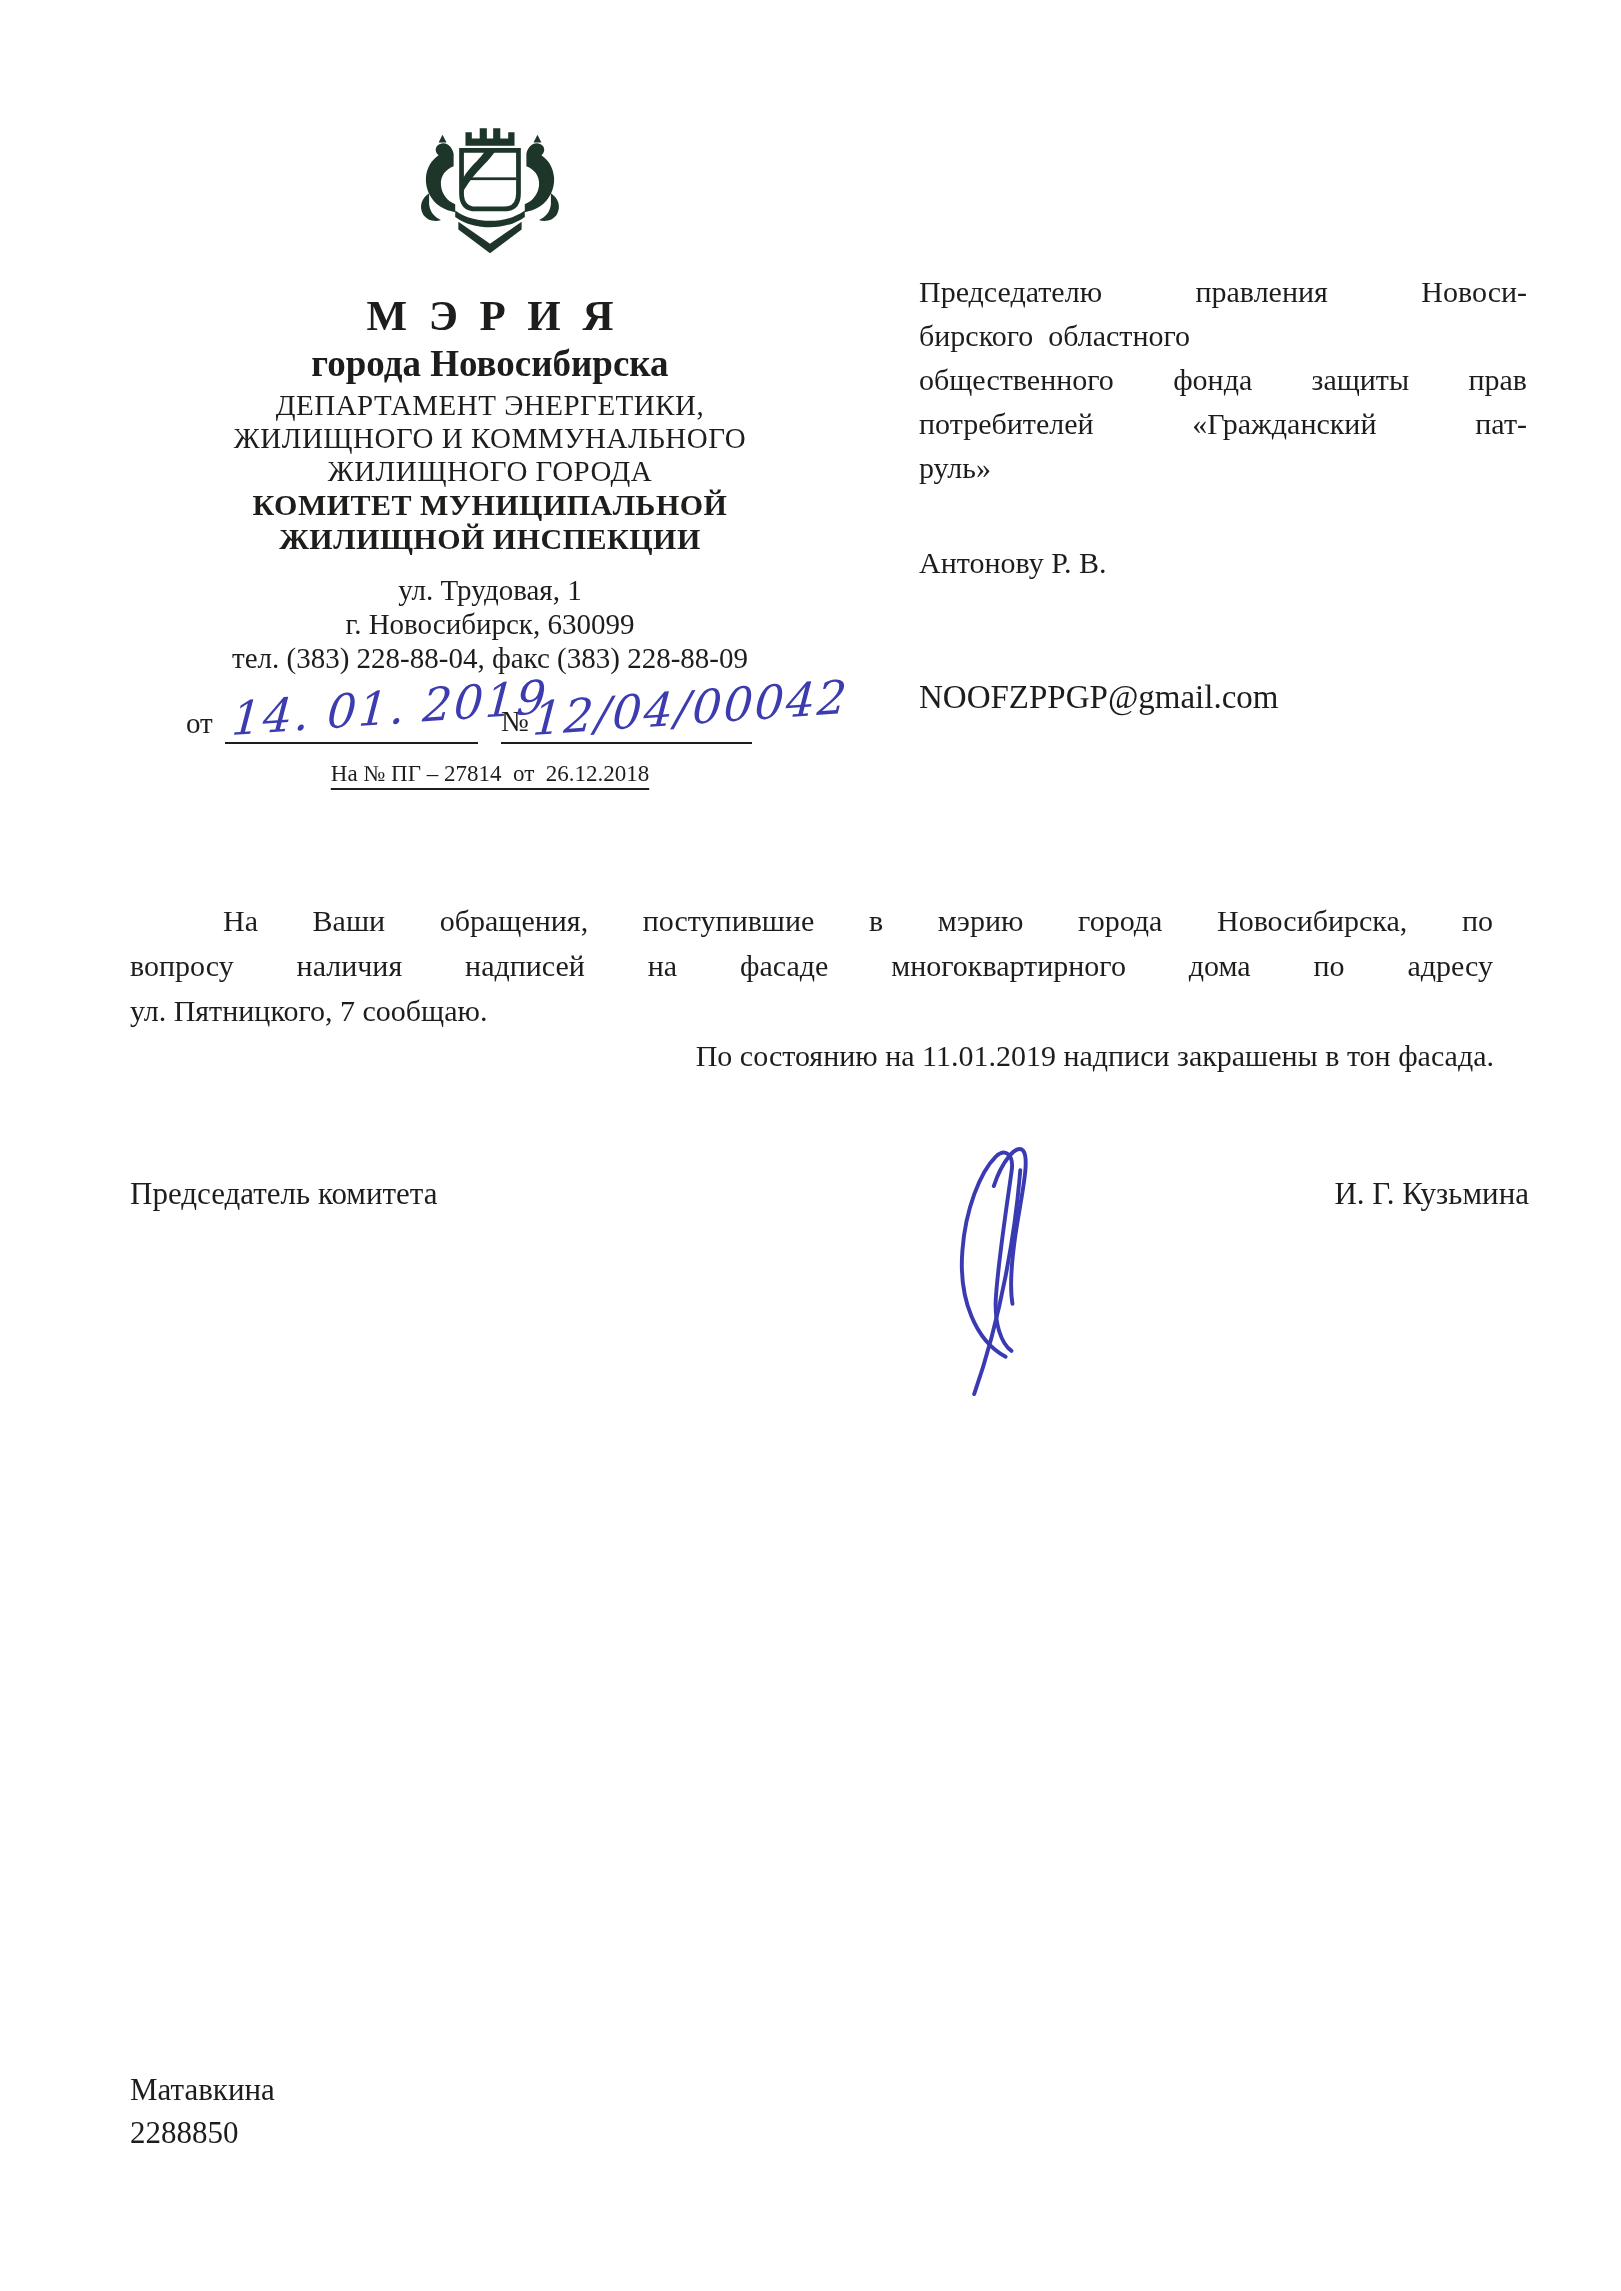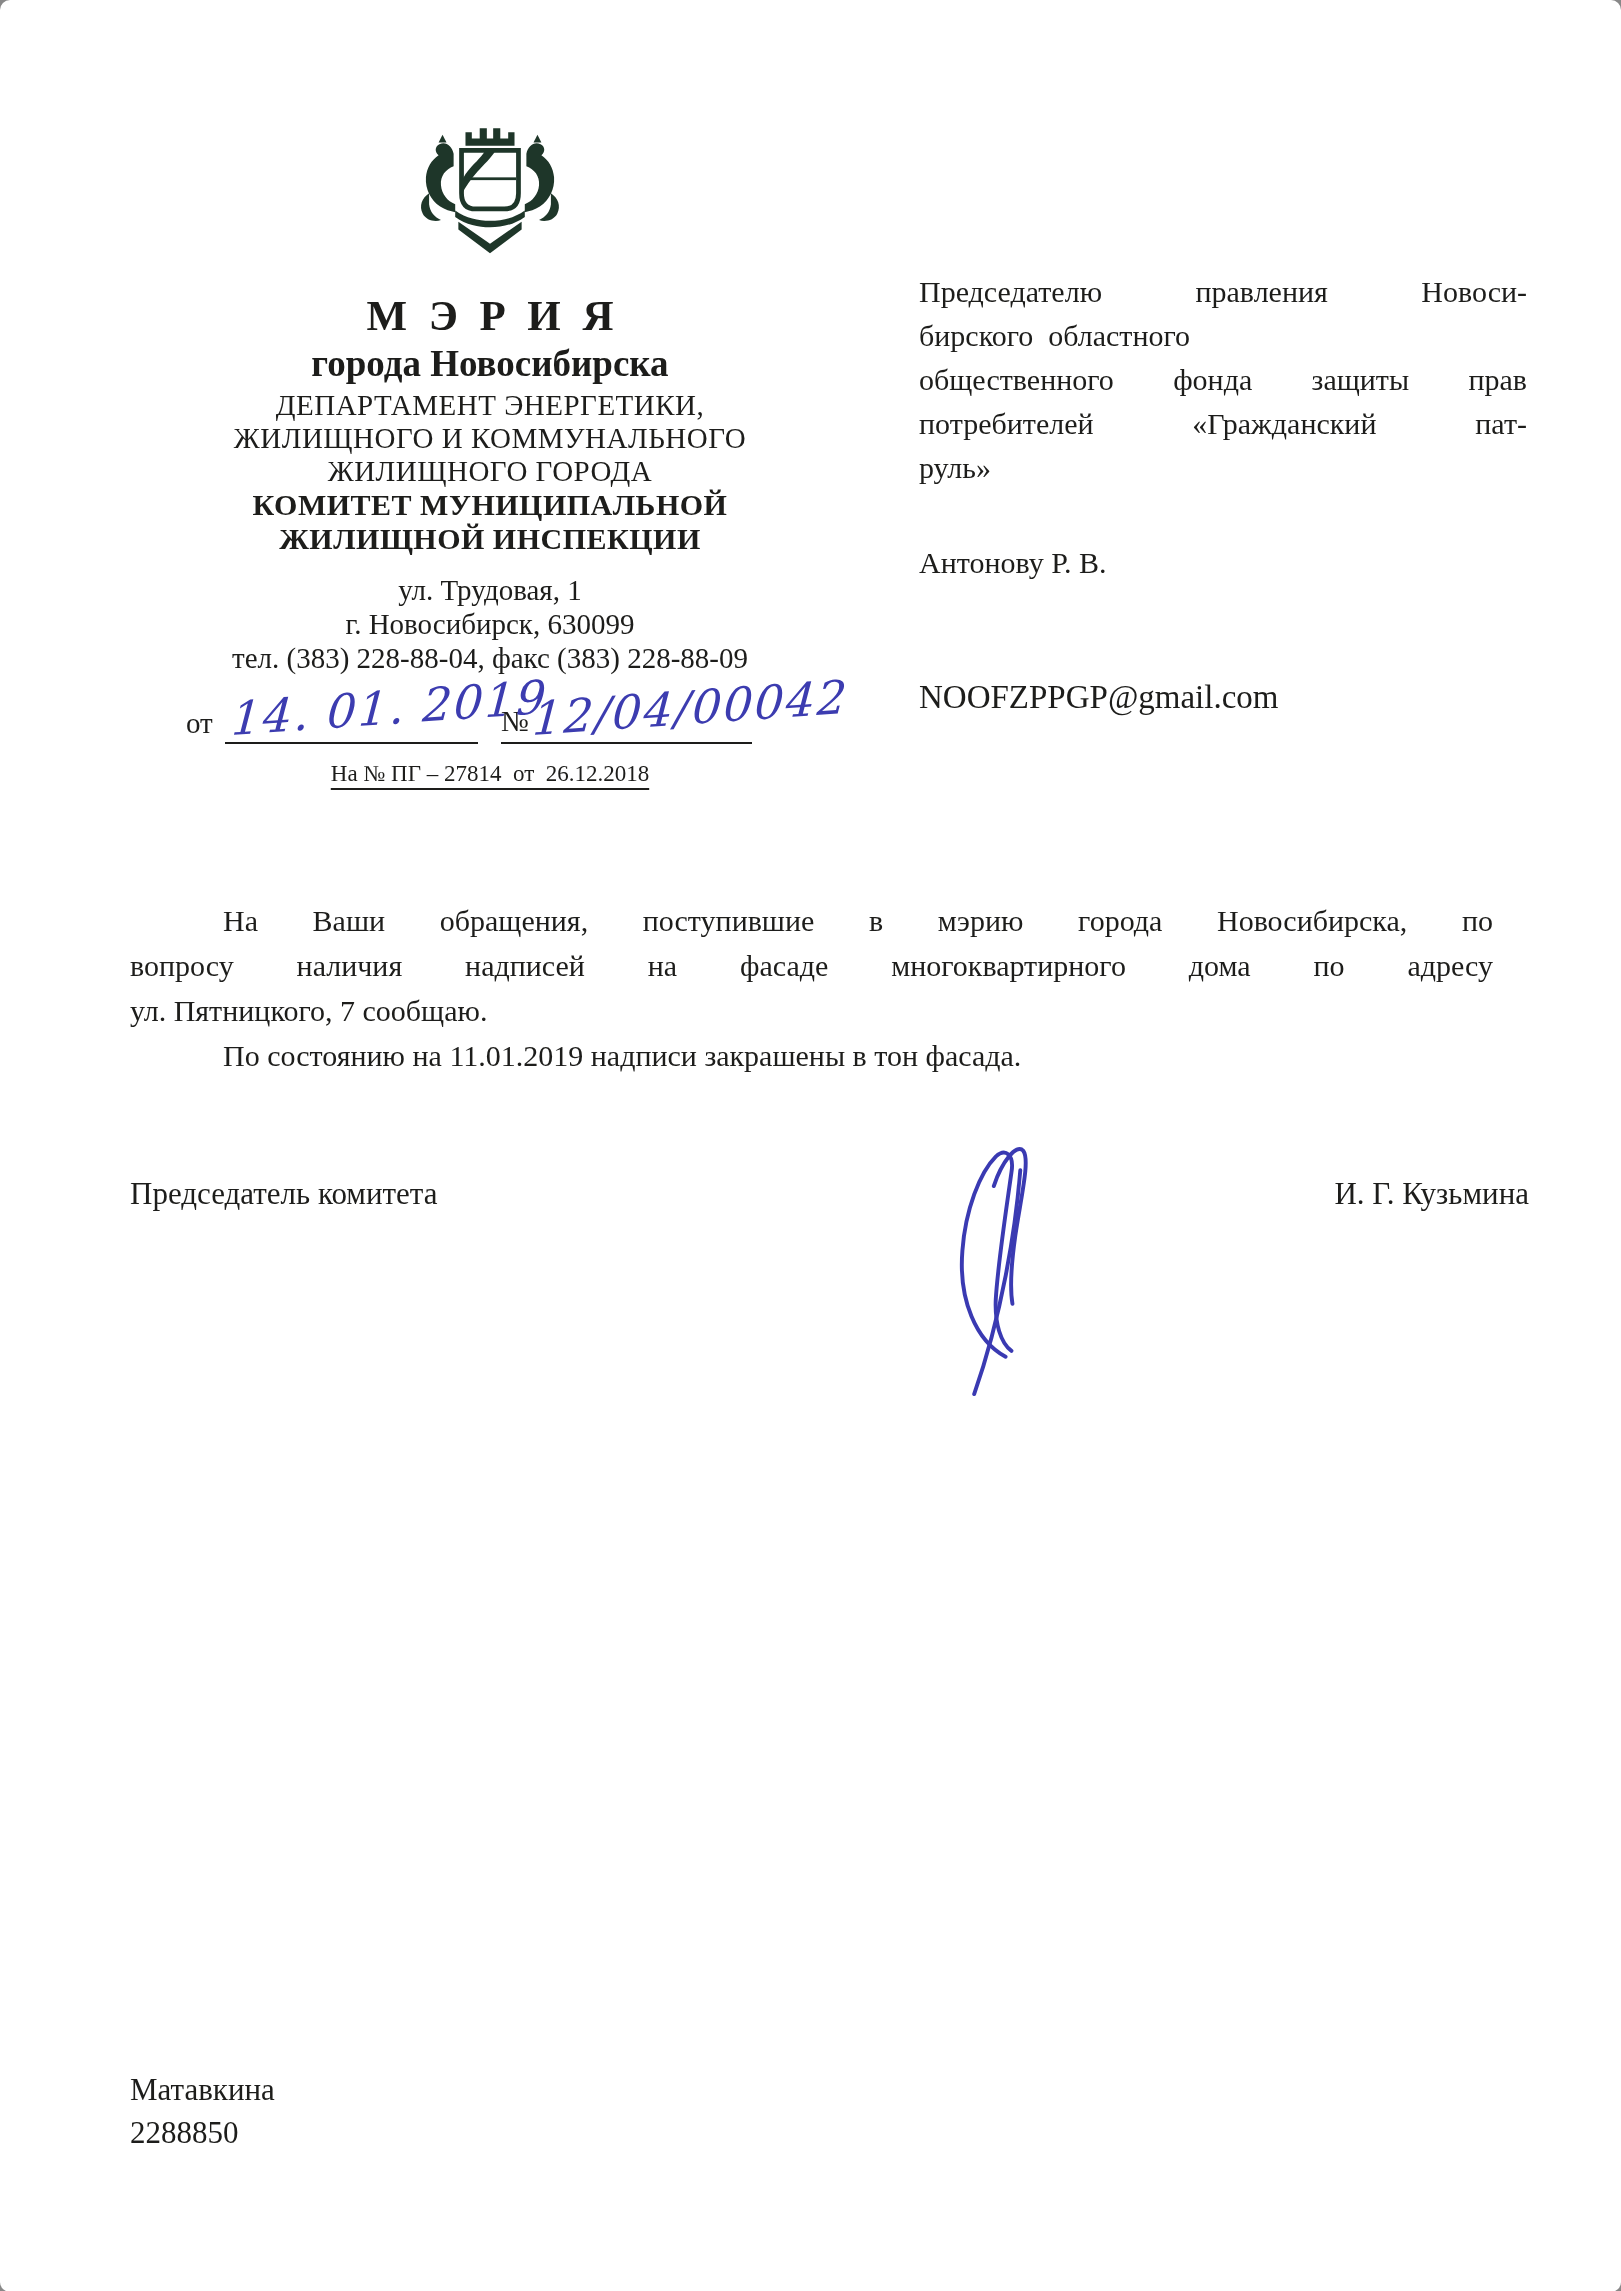--- a/index.html
+++ b/index.html
@@ -5,21 +5,20 @@
   html, body { margin: 0; padding: 0; background: #888; }
   .page {
     position: relative;
     width: 1621px;
     height: 2292px;
     margin: 0 auto;
     background: #ffffff;
     font-family: "Liberation Serif", "DejaVu Serif", serif;
     color: #1d1d1b;
     overflow: hidden;
-    border-radius: 10px;
   }
 
   
   .lh-left {
     position: absolute;
     left: 125px; top: 120px;
     width: 730px;
     text-align: center;
   }
   .emblem { display: block; margin: 0 auto; }
@@ -89,21 +88,21 @@
 
   
   .body-text {
     position: absolute;
     left: 130px; top: 898px;
     width: 1364px;
     font-size: 30px;
     line-height: 45px;
   }
   .body-line { }
-  .indent { padding-left: 93px; }
+  .indent { padding-left: 93px; text-align: right; }
   .body-text .jl { padding-right: 1px; }
 
   
   .sig-title { position: absolute; left: 130px; top: 1176px; font-size: 31px; }
   .sig-name  { position: absolute; left: 1294px; top: 1176px; width: 235px; text-align: right; font-size: 31px; }
   .signature-svg { position: absolute; left: 923px; top: 1135px; }
 
   
   .page-footer { position: absolute; left: 130px; top: 2068px; font-size: 31px; line-height: 43px; }
 </style>

